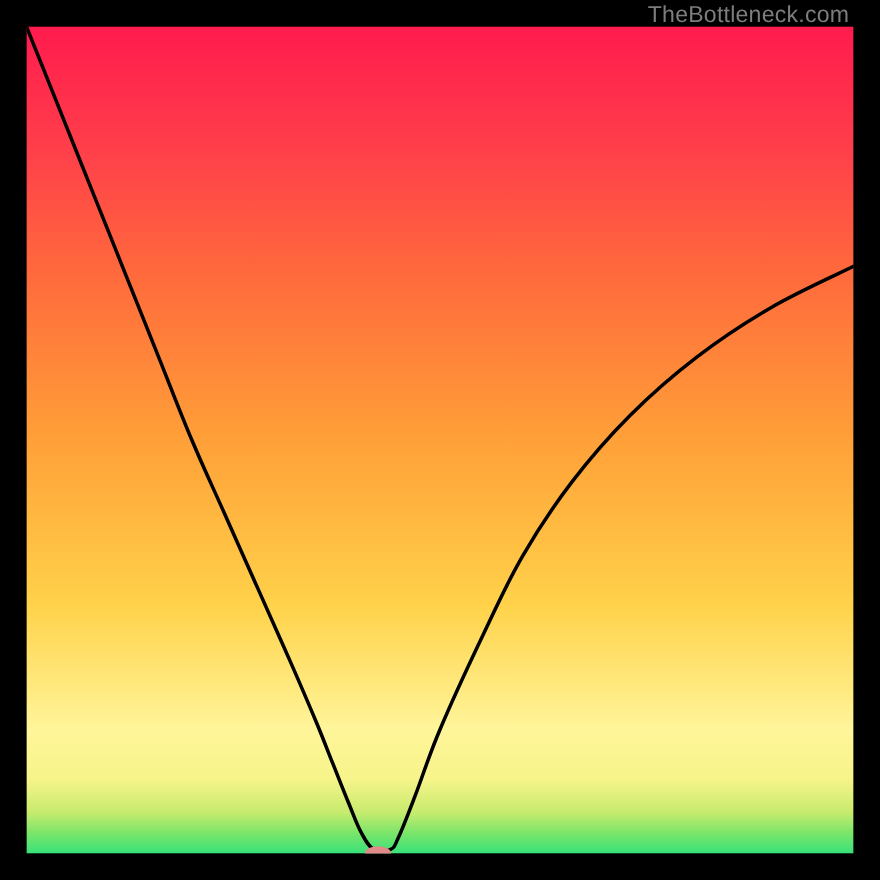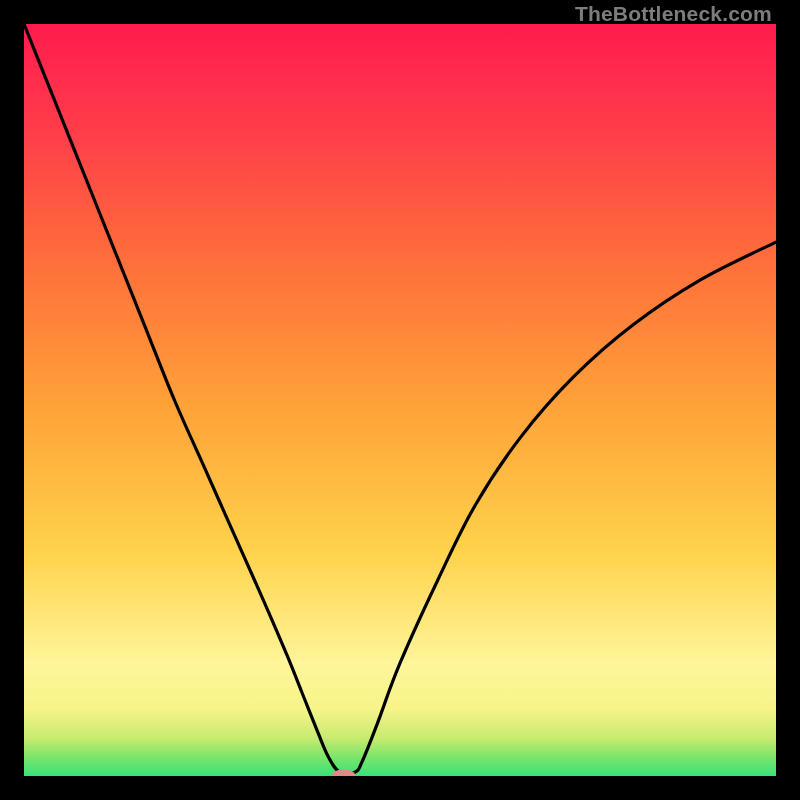--- a/index.html
+++ b/index.html
@@ -25,21 +25,21 @@
     top: 0;
     width: 752px;
     height: 752px;
   }
   .watermark {
     position: absolute;
     top: 2px;
     right: 28px;
     color: #7d7d7d;
     font-size: 21px;
-    font-weight: 700;
+    font-weight: 400;
     letter-spacing: 0.2px;
     user-select: none;
   }
   svg { display: block; }
 </style>
 </head>
 <body>
 
 <div class="watermark">TheBottleneck.com</div>
 

